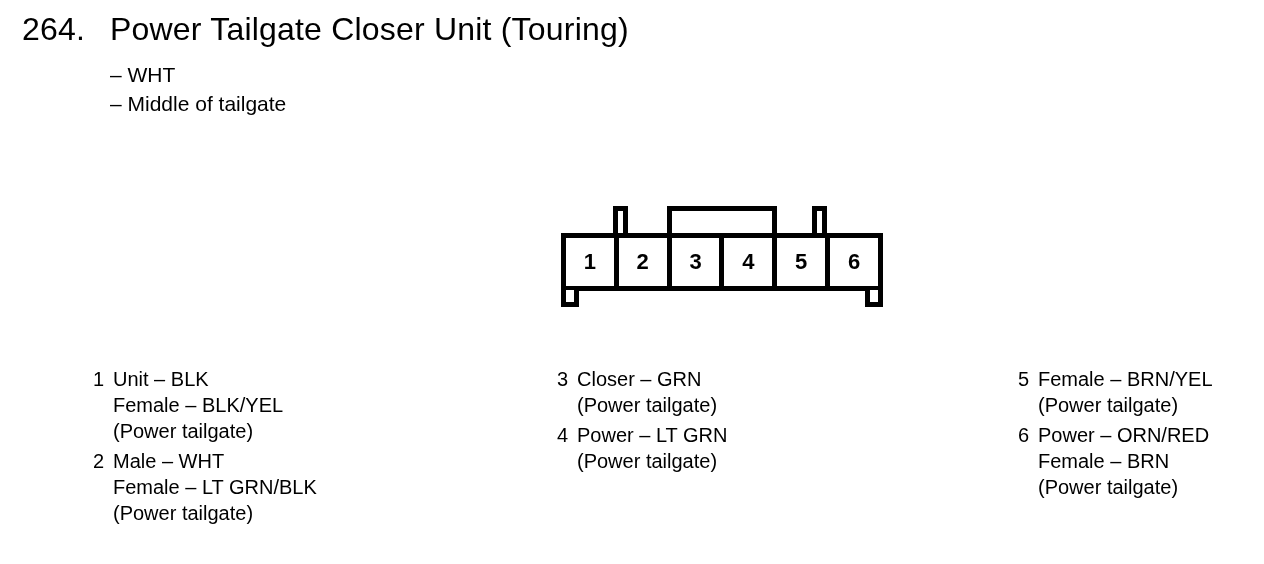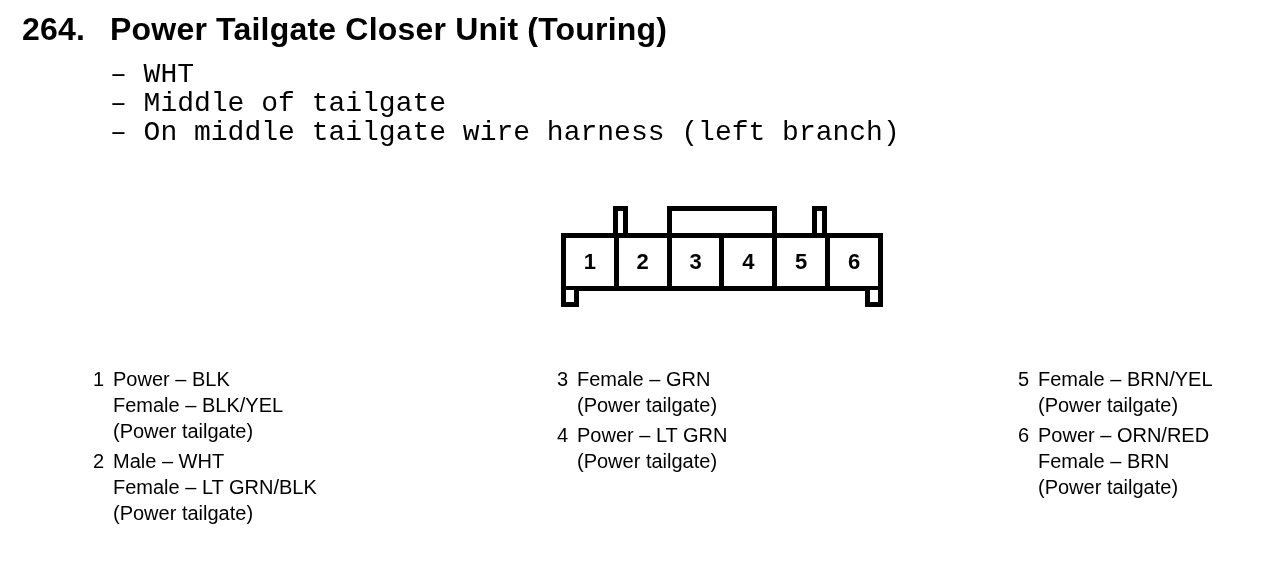--- a/index.html
+++ b/index.html
@@ -13,36 +13,35 @@
     color: #000000;
   }
 
   
   .header {
     position: absolute;
     left: 22px;
     top: 10px;
     display: flex;
     font-size: 32px;
-    font-weight: bold;
+    font-weight: normal;
     line-height: 38px;
     white-space: nowrap;
     letter-spacing: 0.2px;
   }
   .header-number { flex: none; width: 88px; }
 
   
   .notes {
     position: absolute;
     left: 110px;
     top: 60px;
-    font-size: 28px;
+    font-size: 21px;
     line-height: 29px;
     white-space: nowrap;
-    font-family: Liberation Mono, monospace;
   }
 
   
   .connector {
     position: absolute;
     left: 561px;
     top: 206px;
     width: 322px;
     height: 102px;
   }
@@ -115,21 +114,20 @@
 <div class="page">
 
   <div class="header">
     <span class="header-number">264.</span>
     <span class="header-text">Power Tailgate Closer Unit (Touring)</span>
   </div>
 
   <div class="notes">
     <div>– WHT</div>
     <div>– Middle of tailgate</div>
-    <div>– On middle tailgate wire harness (left branch)</div>
   </div>
 
   <div class="connector">
     <div class="conn-tab small-left"></div>
     <div class="conn-tab wide"></div>
     <div class="conn-tab small-right"></div>
     <div class="conn-body">
       <div class="conn-cell">1</div>
       <div class="conn-cell">2</div>
       <div class="conn-cell">3</div>
@@ -138,40 +136,40 @@
       <div class="conn-cell">6</div>
     </div>
     <div class="conn-leg left"></div>
     <div class="conn-leg right"></div>
   </div>
 
   <div class="pin-col col-1">
     <div class="pin-group">
       <div class="pin-num">1</div>
       <div class="pin-lines">
-        <div>Power – BLK</div>
+        <div>Unit – BLK</div>
         <div>Female – BLK/YEL</div>
         <div>(Power tailgate)</div>
       </div>
     </div>
     <div class="pin-group">
       <div class="pin-num">2</div>
       <div class="pin-lines">
         <div>Male – WHT</div>
         <div>Female – LT GRN/BLK</div>
         <div>(Power tailgate)</div>
       </div>
     </div>
   </div>
 
   <div class="pin-col col-2">
     <div class="pin-group">
       <div class="pin-num">3</div>
       <div class="pin-lines">
-        <div>Female – GRN</div>
+        <div>Closer – GRN</div>
         <div>(Power tailgate)</div>
       </div>
     </div>
     <div class="pin-group">
       <div class="pin-num">4</div>
       <div class="pin-lines">
         <div>Power – LT GRN</div>
         <div>(Power tailgate)</div>
       </div>
     </div>

